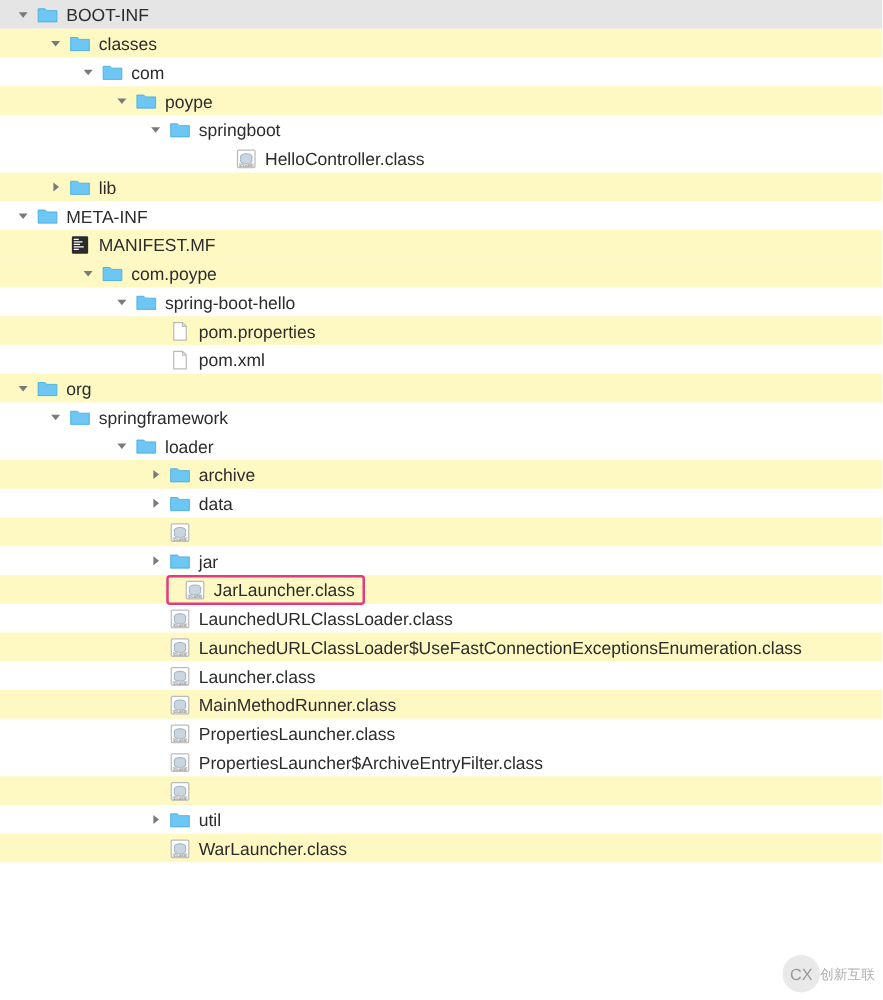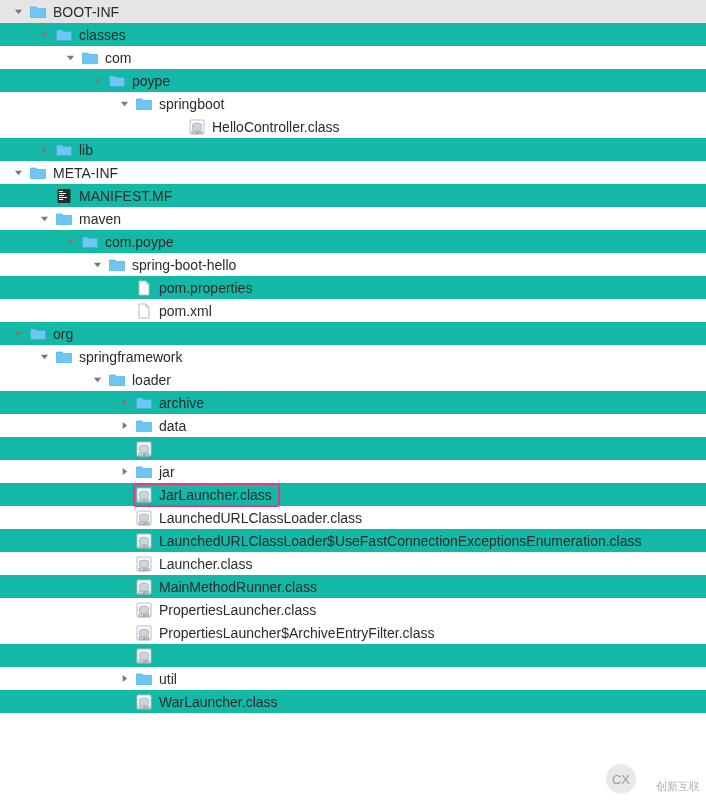--- a/index.html
+++ b/index.html
@@ -11,55 +11,55 @@
   width: 706px;
   overflow: hidden;
 }
 .tree { width: 100%; }
 .row {
   display: flex;
   align-items: center;
   height: 23px;
   white-space: nowrap;
 }
-.row.alt { background: #14b8a6; }
+.row.alt { background: #fef9c3; }
 .row.selected { background: #e5e5e5; }
 .arrow {
   width: 9px;
   height: 9px;
   display: inline-flex;
   align-items: center;
   justify-content: center;
   margin-right: 6px;
   flex-shrink: 0;
 }
 .arrow svg { width: 9px; height: 9px; }
 .arrow-spacer { width: 15px; flex-shrink: 0; }
 .indent { flex-shrink: 0; }
 .icon { width: 18px; height: 18px; display: inline-flex; align-items: center; justify-content: center; margin-right: 6px; flex-shrink: 0; }
 .icon svg { width: 18px; height: 18px; }
 .label { color: #2b2b2b; }
 .highlight-box {
   border: 2.5px solid #e6397e;
   border-radius: 3px;
-  padding: 0 6px 0 0;
+  padding: 0 6px 0 12px;
   display: inline-flex;
   align-items: center;
   height: 24px;
   margin-left: -2px;
 }
 .watermark {
   position: fixed;
   right: 6px;
   bottom: 6px;
   font-size: 11px;
   color: rgba(120,120,120,0.6);
   display: flex;
-  align-items: flex-end;
-  gap: 20px;
+  align-items: center;
+  gap: 0;
 }
 .watermark .wm-badge {
   width: 30px; height: 30px; border-radius: 50%;
   background: rgba(200,200,200,0.4);
   display:flex; align-items:center; justify-content:center;
   font-size: 13px; color: rgba(100,100,100,0.6);
 }
 </style>
 </head>
 <body>
@@ -184,34 +184,20 @@
         <svg viewBox="0 0 18 18">
           <rect x="2.5" y="2" width="13" height="14" rx="1" fill="#2b2b2b"></rect>
           <rect x="4" y="4" width="4" height="1" fill="#fff"></rect>
           <rect x="4" y="6" width="7" height="1" fill="#fff"></rect>
           <rect x="4" y="8" width="5" height="1" fill="#fff"></rect>
           <rect x="4" y="10" width="8" height="1" fill="#fff"></rect>
           <rect x="4" y="12" width="4" height="1" fill="#fff"></rect>
         </svg>
       </span>
       <span class="label">MANIFEST.MF</span>
-    </div>
-    <div class="row">
-      <span class="indent" style="width: 40px;"></span>
-      <span class="arrow">
-        <svg viewBox="0 0 10 10">
-          <path d="M1 3 L9 3 L5 8 Z" fill="#7a7a7a"></path>
-        </svg>
-      </span>
-      <span class="icon">
-        <svg viewBox="0 0 18 18">
-          <path d="M1.5 4 L7 4 L8.5 5.5 L16.5 5.5 L16.5 14.5 L1.5 14.5 Z" fill="#6ec6f4" stroke="#3aa7d8" stroke-width="0.6"></path>
-        </svg>
-      </span>
-      <span class="label">maven</span>
     </div>
     <div class="row alt">
       <span class="indent" style="width: 66px;"></span>
       <span class="arrow">
         <svg viewBox="0 0 10 10">
           <path d="M1 3 L9 3 L5 8 Z" fill="#7a7a7a"></path>
         </svg>
       </span>
       <span class="icon">
         <svg viewBox="0 0 18 18">

